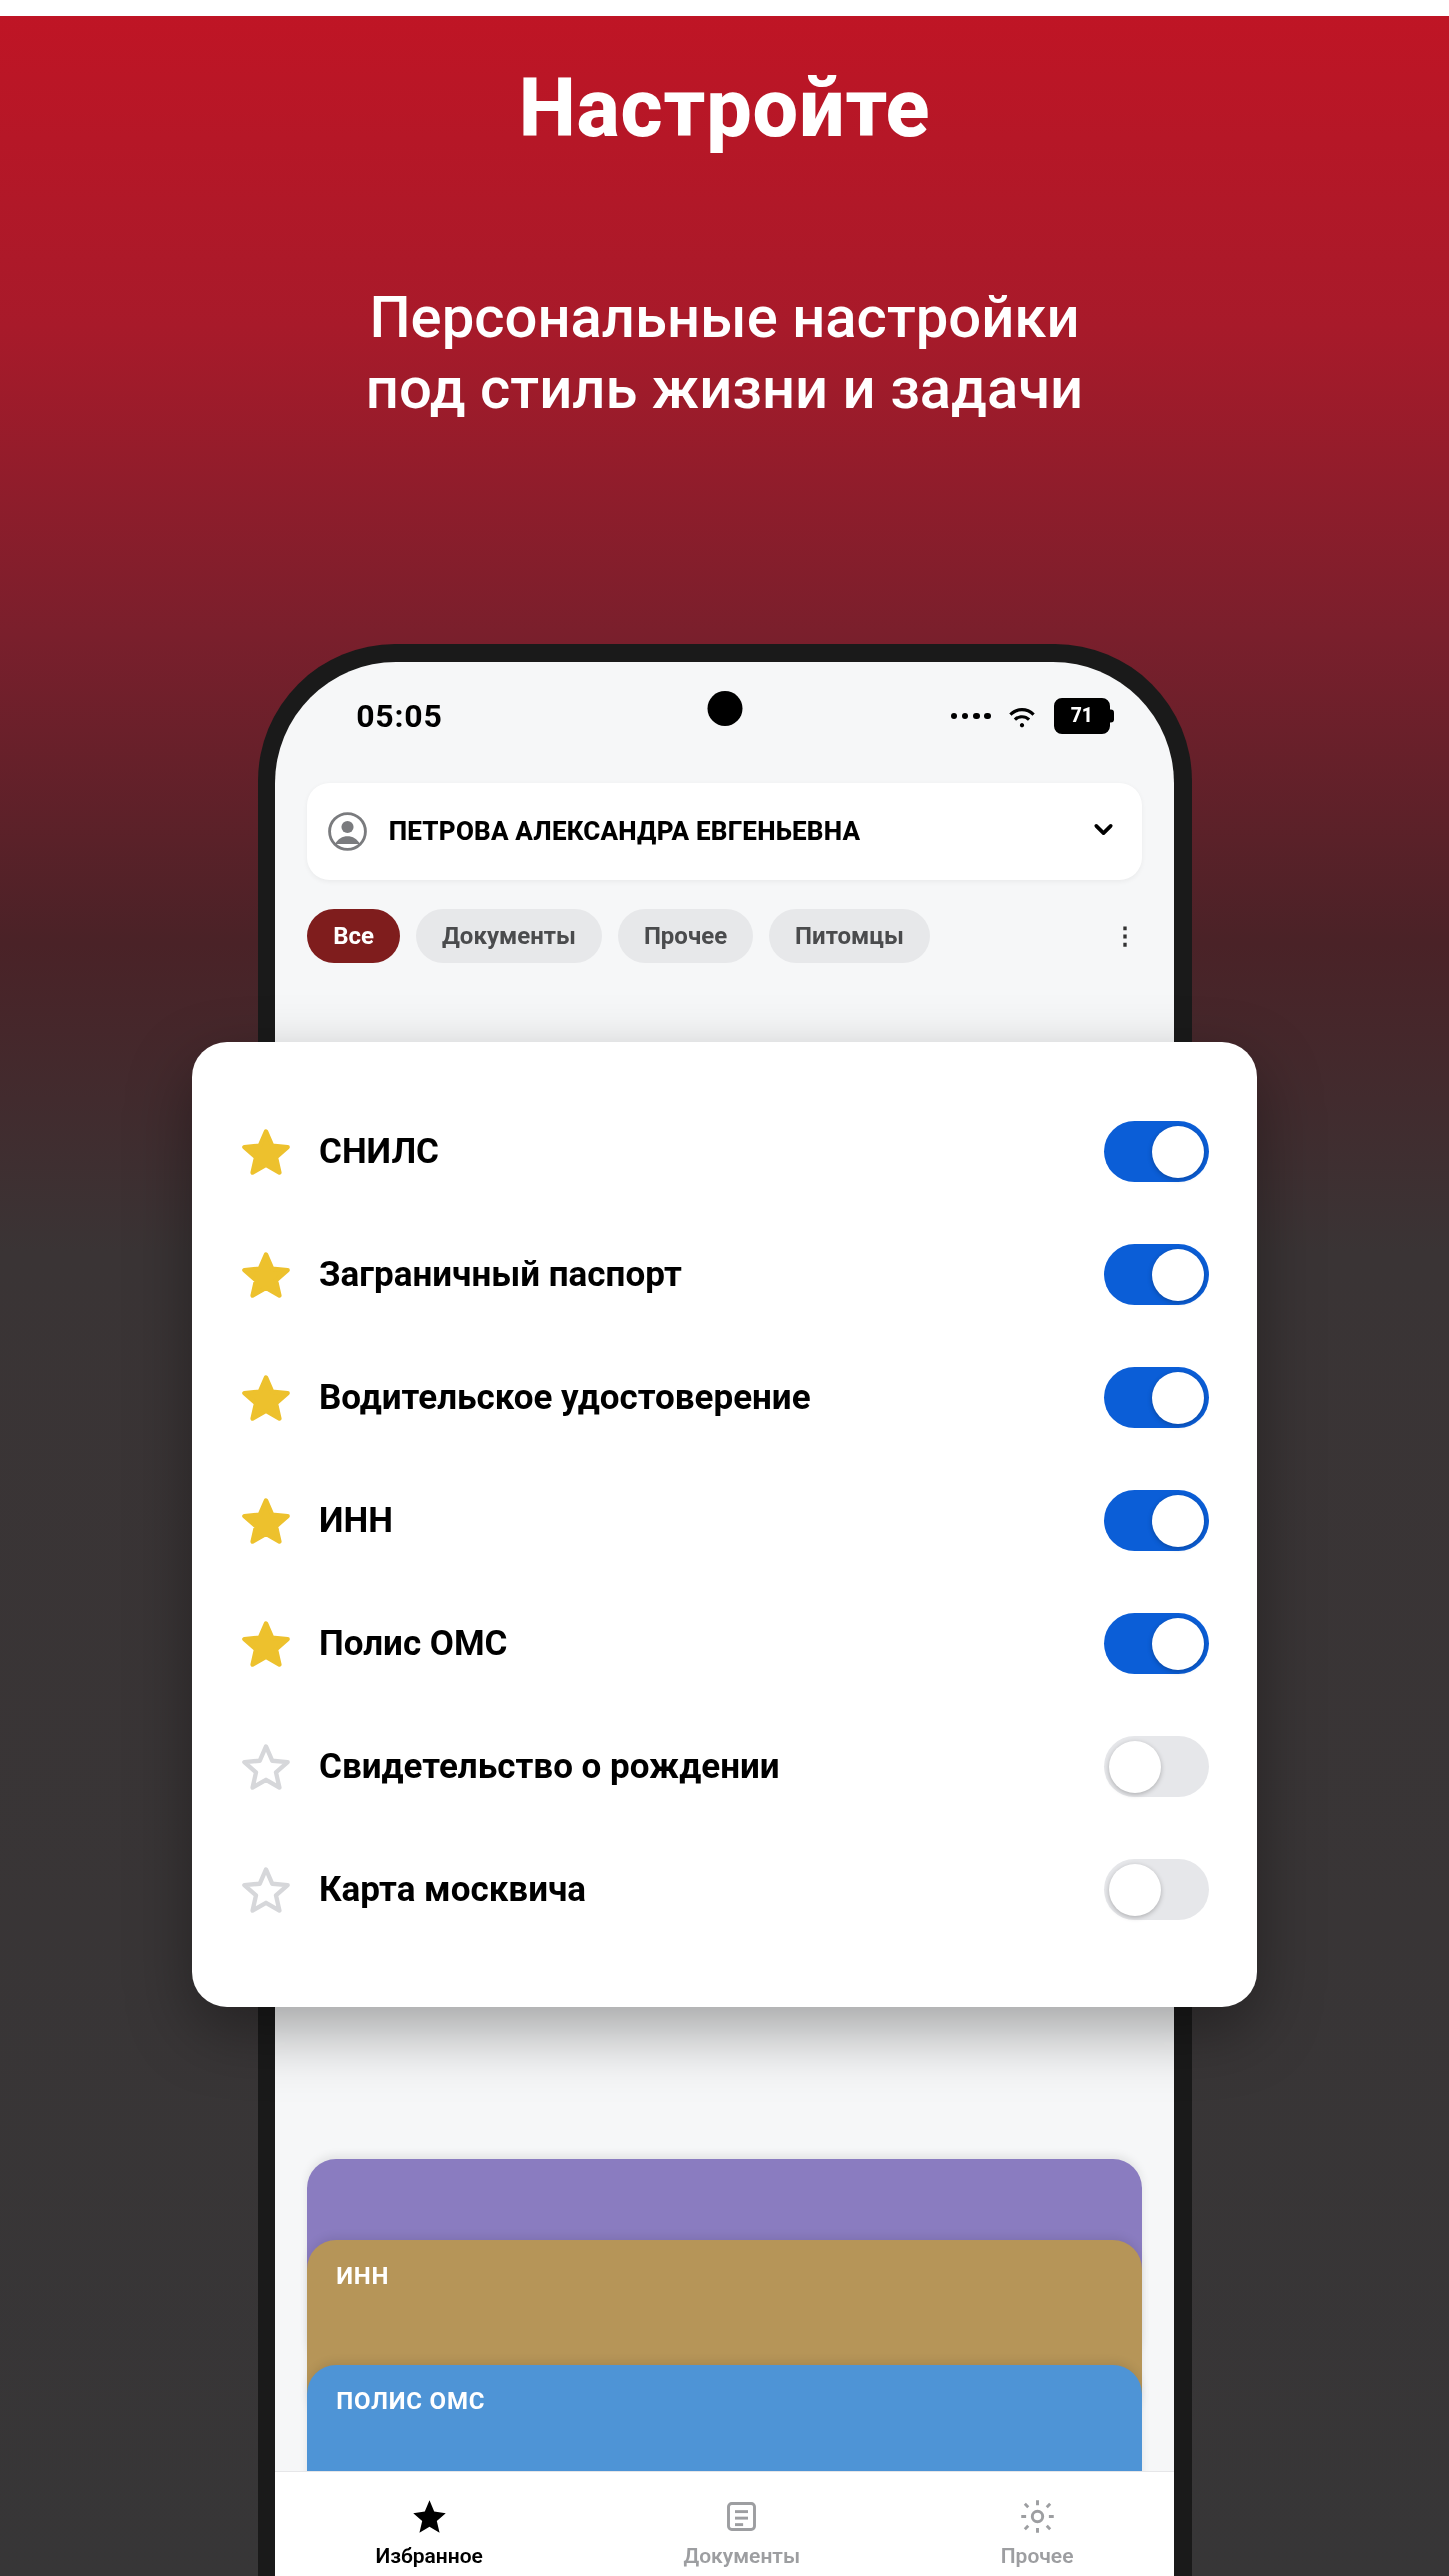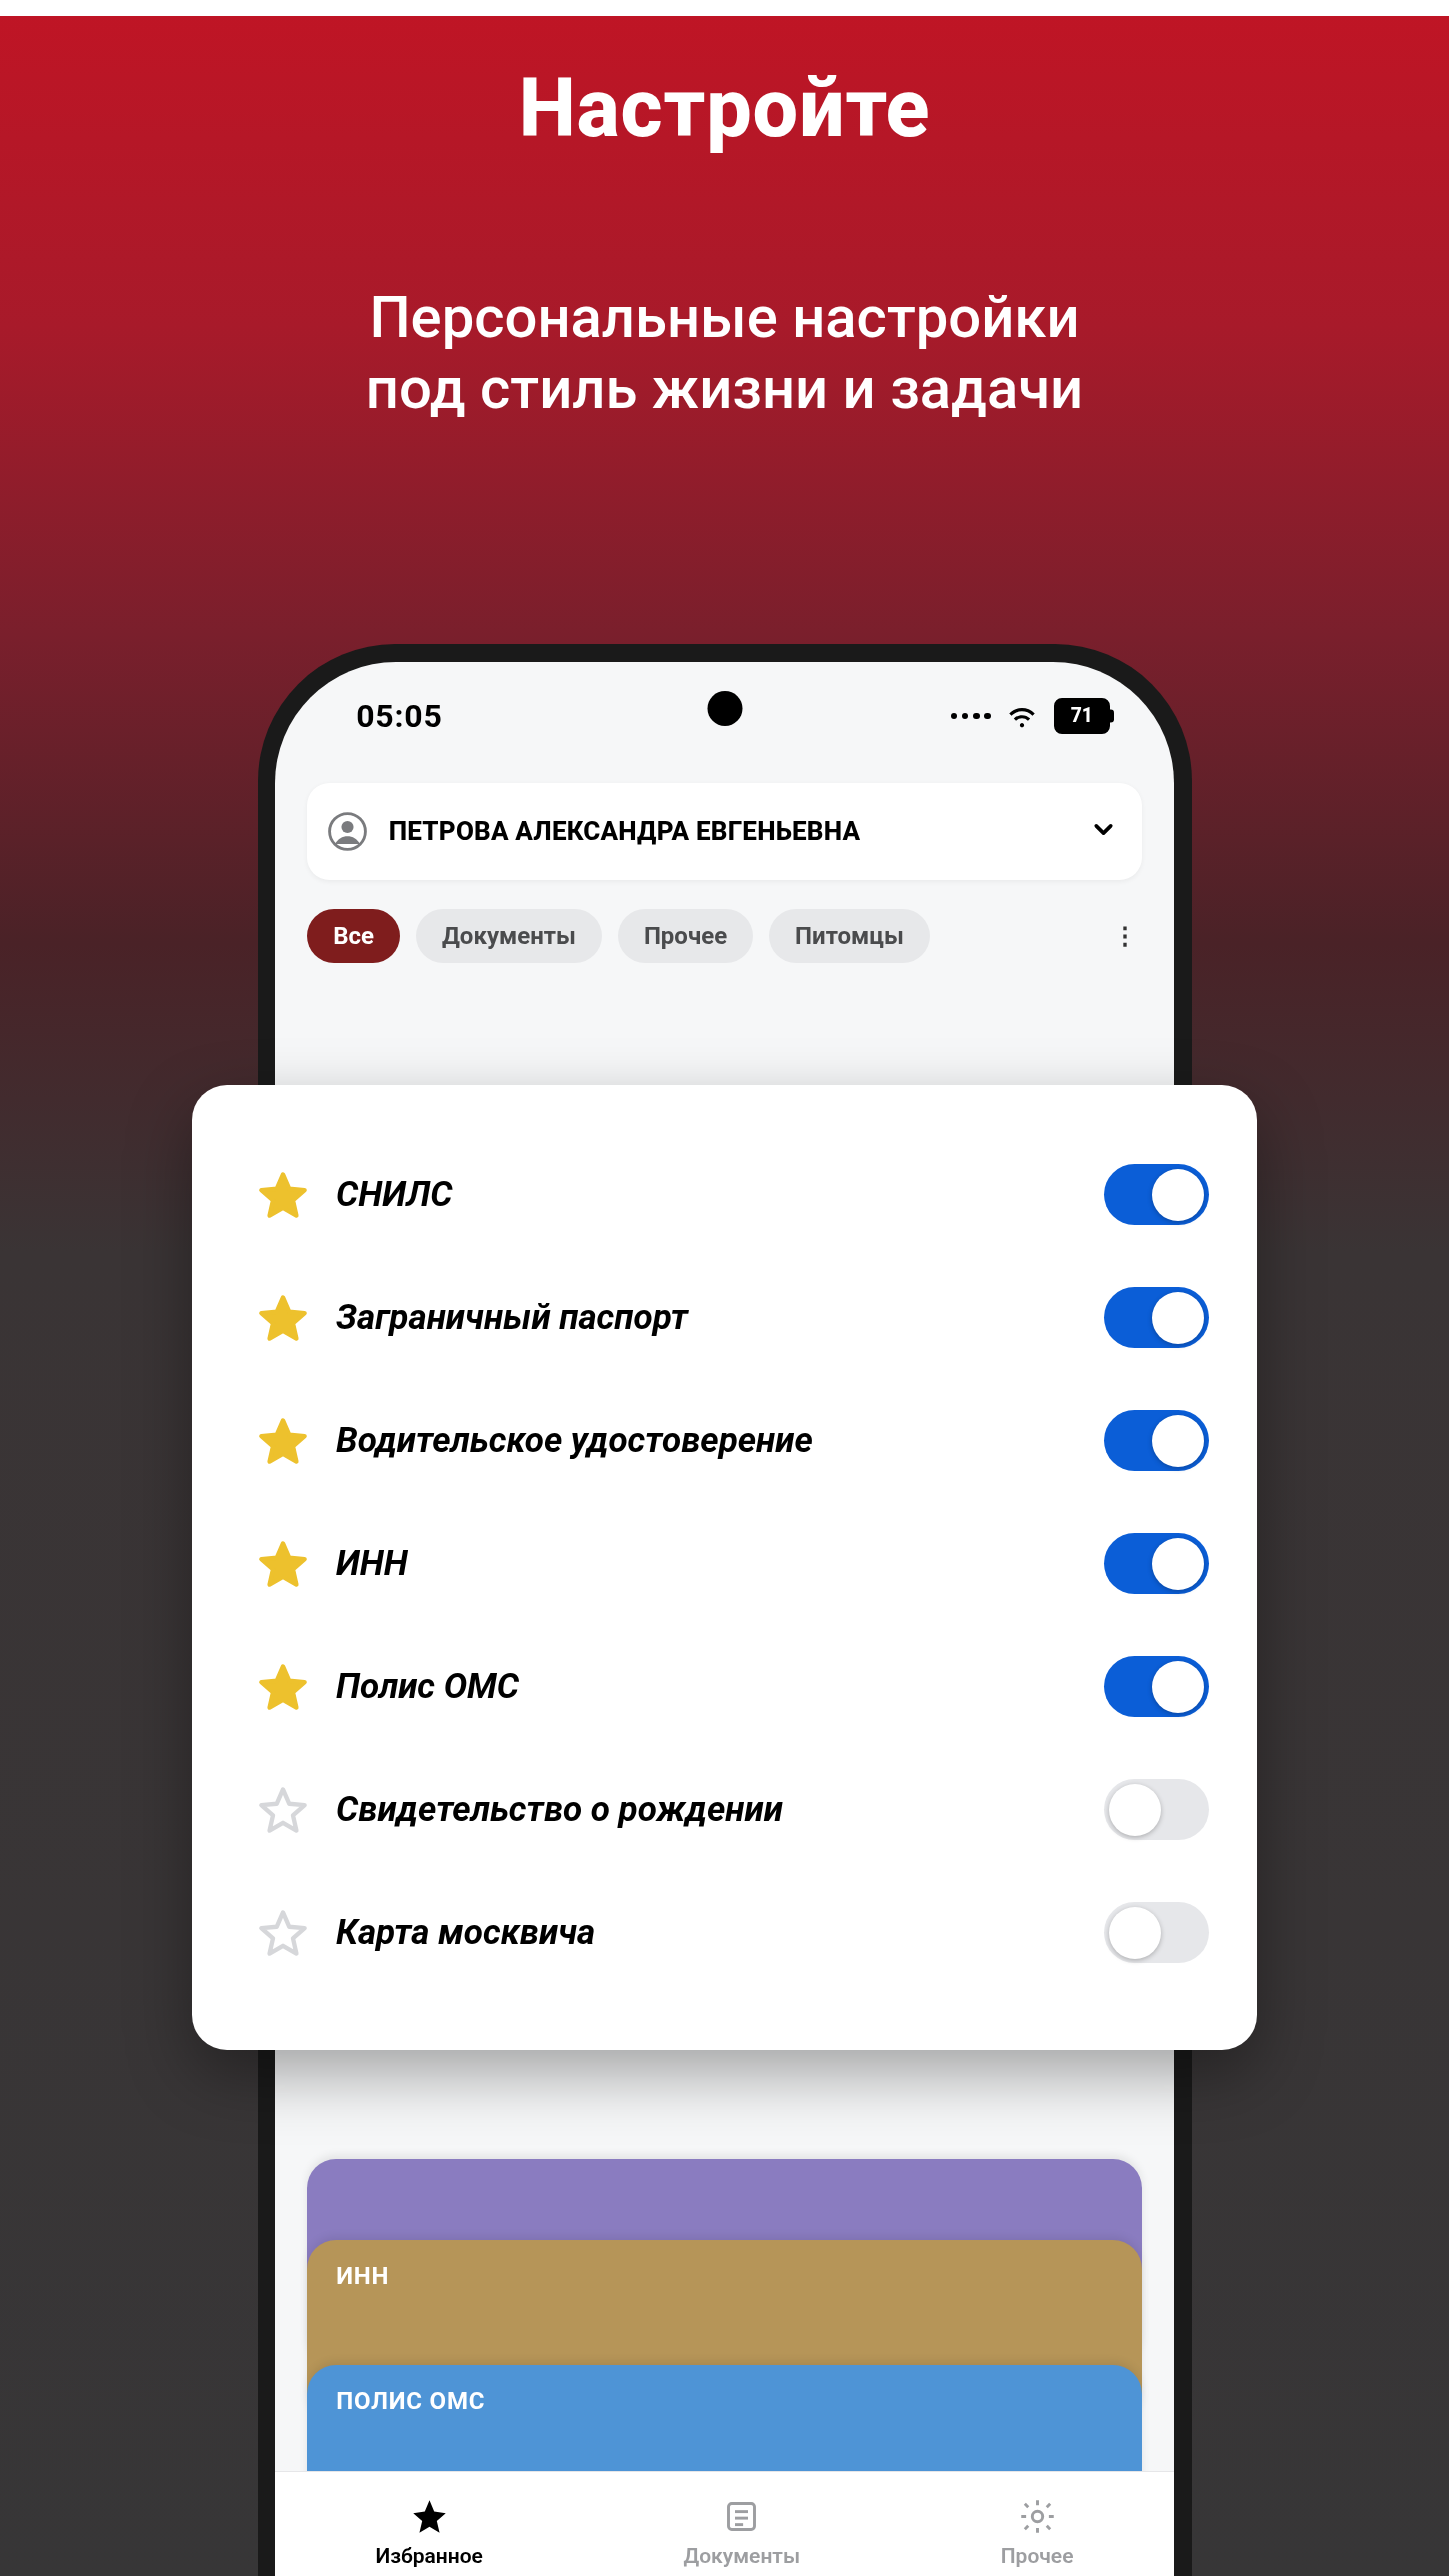--- a/index.html
+++ b/index.html
@@ -73,24 +73,23 @@
   .tabbar {
     position:absolute; left:0; right:0; bottom:0; height:121px; background:#fff;
     display:flex; align-items:center; justify-content:space-around; border-top:0.8px solid #e6e6e8;
   }
   .tab { display:flex; flex-direction:column; align-items:center; gap:8px; color:#9d9ea1; font-size:21px; font-weight:600;}
   .tab.active { color:#000; }
   .tab svg { width:39px; height:39px; }
 
   
   .modal {
-    position:absolute; left: 192px; right: 192px; top: 1069px;
-    background:#fff; border-radius: 35px; padding: 48px 48px 56px 65px;
+    position:absolute; left: 192px; right: 192px; top: 1026px;
+    background:#fff; border-radius: 35px; padding: 48px 48px 56px 48px;
     box-shadow: 0 24px 64px rgba(0,0,0,0.35);
-    font-style: italic;
   }
   .row { display:flex; align-items:center; gap:27px; padding: 31px 0; }
   .row + .row { }
   .star-icon svg { width:52px; height:52px; display:block; }
   .row-label { flex:1; font-weight:700; font-size:35px; color:#000; }
   .toggle {
     width: 105px; height: 61px; border-radius: 32px; position:relative; flex:none;
   }
   .toggle .knob {
     position:absolute; top:4.8px; width:52px; height:52px; border-radius:50%; background:#fff;

